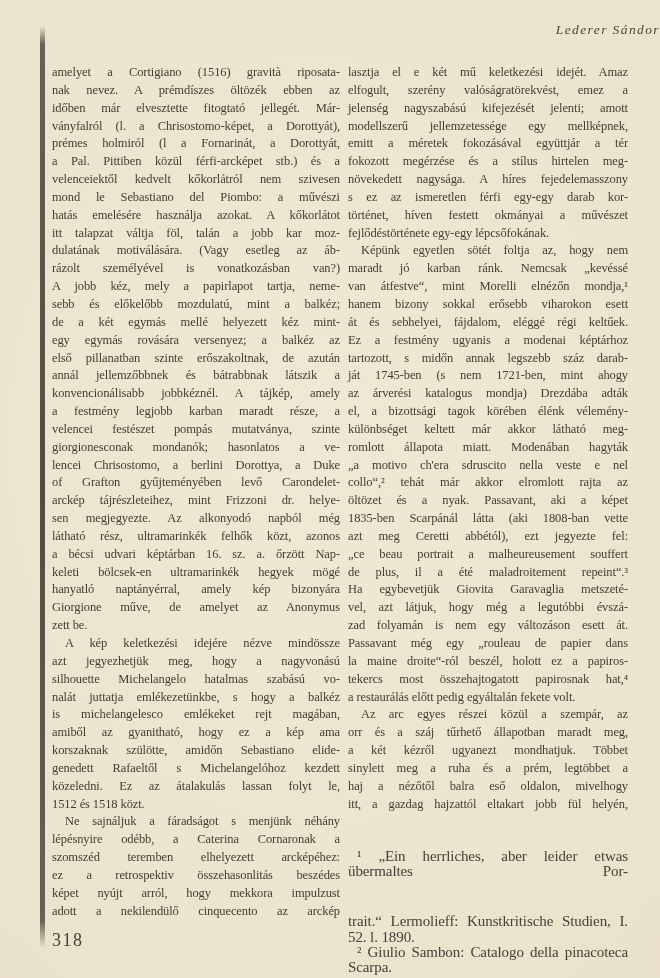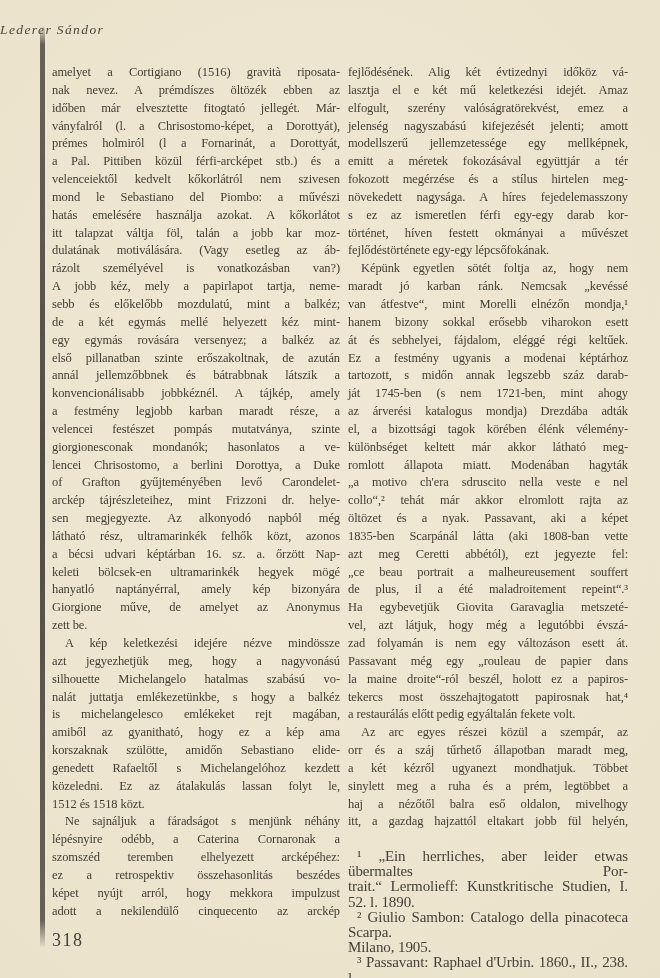--- a/index.html
+++ b/index.html
@@ -12,41 +12,41 @@
     color:#403c33;
     overflow:hidden;
   }
   .gutter{
     position:absolute;left:40px;top:26px;width:5px;height:922px;
     background:linear-gradient(180deg, rgba(45,42,36,0) 0%, rgba(45,42,36,0.7) 2%, rgba(45,42,36,0.82) 50%, rgba(45,42,36,0.7) 97%, rgba(45,42,36,0) 100%);
     filter:blur(0.7px);
   }
   .header{
     position:absolute;top:22px;left:0;width:660px;
-    text-align:left;font-style:italic;font-size:13.5px;letter-spacing:1.4px;
+    text-align:right;font-style:italic;font-size:13.5px;letter-spacing:1.4px;
     color:#4b463b;
   }
   .col{position:absolute;top:64px;}
   .col.left{left:52px;width:288px;}
   .col.right{left:348px;width:280px;}
   .line{
     font-size:12.5px;line-height:17.84px;letter-spacing:-0.1px;
     text-align:justify;text-align-last:justify;
     color:#413d34;
   }
   .line.ind{text-indent:13px;}
   .line.pend{text-align-last:left;}
   .footnotes{position:absolute;left:348px;top:849px;width:280px;}
   .fline{
     font-size:15px;line-height:15.2px;letter-spacing:-0.1px;
     text-align:justify;text-align-last:justify;
     color:#45413a;
   }
   .fline.ind{text-indent:9px;}
-  .fline.pend{text-align-last:left;}
+  .fline.pend{text-align-last:left;margin-top:35px;}
   .pagenum{
     position:absolute;left:52px;top:930px;
     font-size:18px;letter-spacing:1.5px;color:#45413a;
   }
 </style>
 </head>
 <body>
 
 <div class="page">
   <div class="gutter"></div>
@@ -95,21 +95,20 @@
       <div class="line">közeledni. Ez az átalakulás lassan folyt le,</div>
       <div class="line pend">1512 és 1518 közt.</div>
       <div class="line ind">Ne sajnáljuk a fáradságot s menjünk néhány</div>
       <div class="line">lépésnyire odébb, a Caterina Cornaronak a</div>
       <div class="line">szomszéd teremben elhelyezett arcképéhez:</div>
       <div class="line">ez a retrospektiv összehasonlitás beszédes</div>
       <div class="line">képet nyújt arról, hogy mekkora impulzust</div>
       <div class="line">adott a nekilendülő cinquecento az arckép</div>
     </div>
   <div class="col right">
-      <div class="line">fejlődésének. Alig két évtizednyi időköz vá-</div>
       <div class="line">lasztja el e két mű keletkezési idejét. Amaz</div>
       <div class="line">elfogult, szerény valóságratörekvést, emez a</div>
       <div class="line">jelenség nagyszabású kifejezését jelenti; amott</div>
       <div class="line">modellszerű jellemzetessége egy mellképnek,</div>
       <div class="line">emitt a méretek fokozásával együttjár a tér</div>
       <div class="line">fokozott megérzése és a stílus hirtelen meg-</div>
       <div class="line">növekedett nagysága. A híres fejedelemasszony</div>
       <div class="line">s ez az ismeretlen férfi egy-egy darab kor-</div>
       <div class="line">történet, híven festett okmányai a művészet</div>
       <div class="line pend">fejlődéstörténete egy-egy lépcsőfokának.</div>

